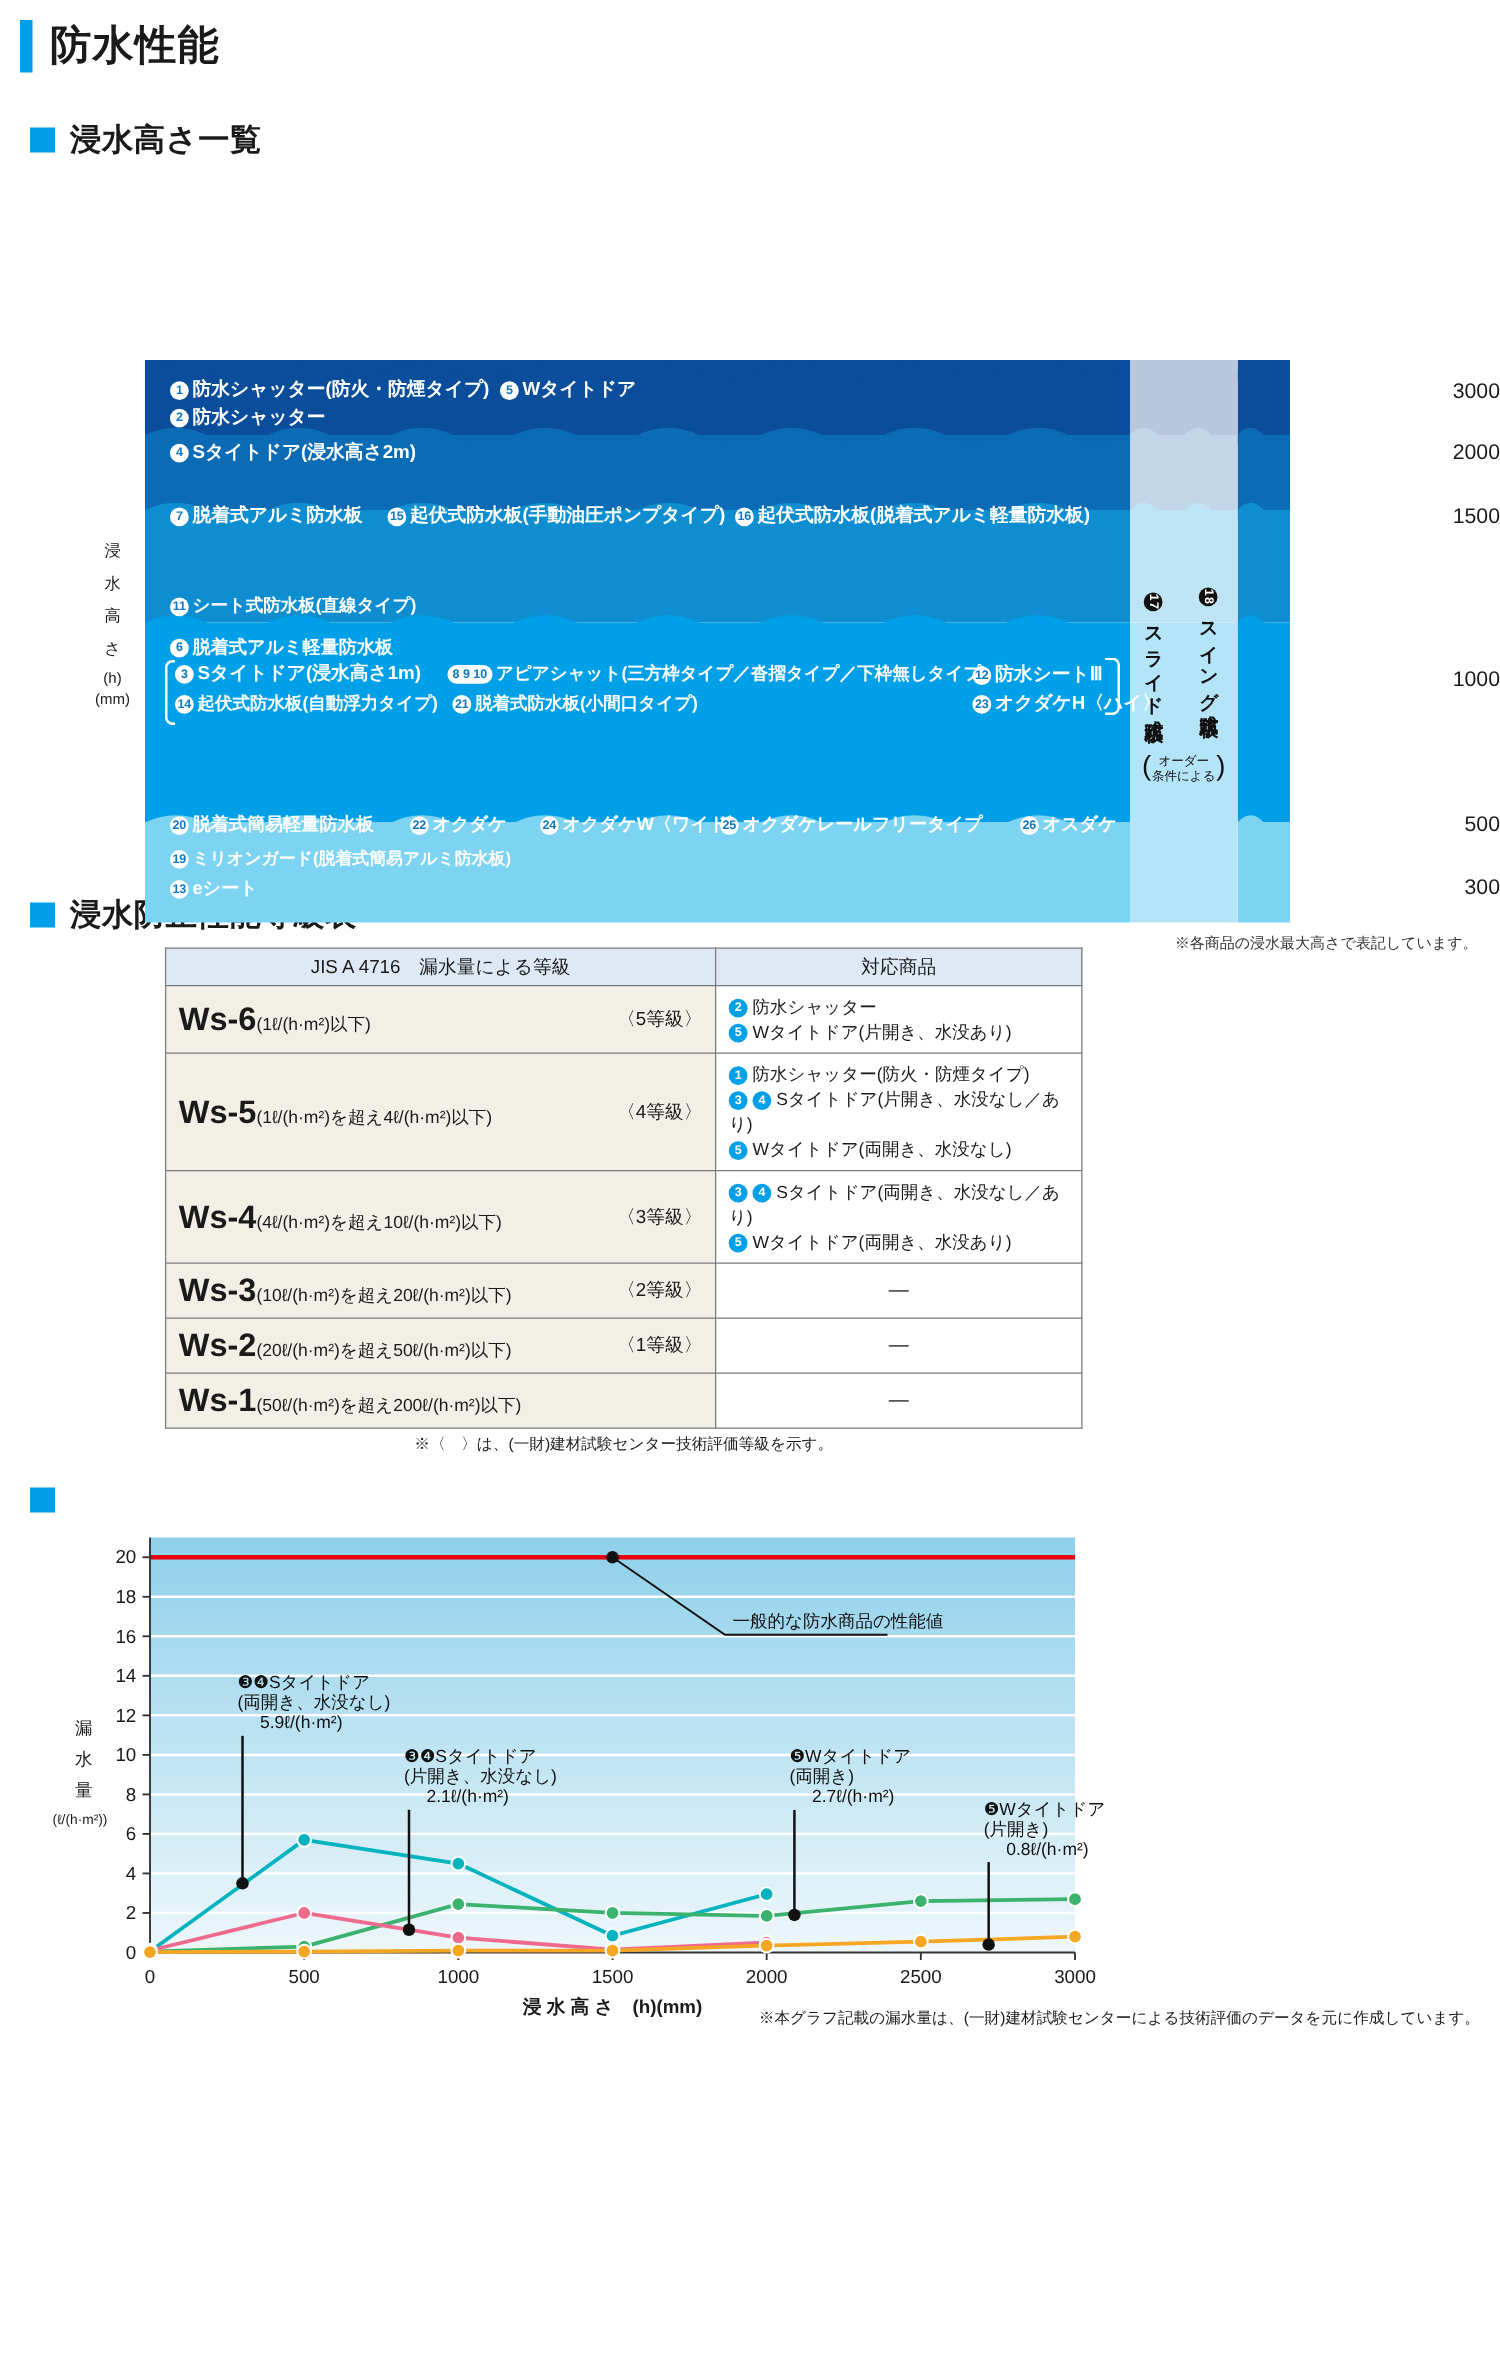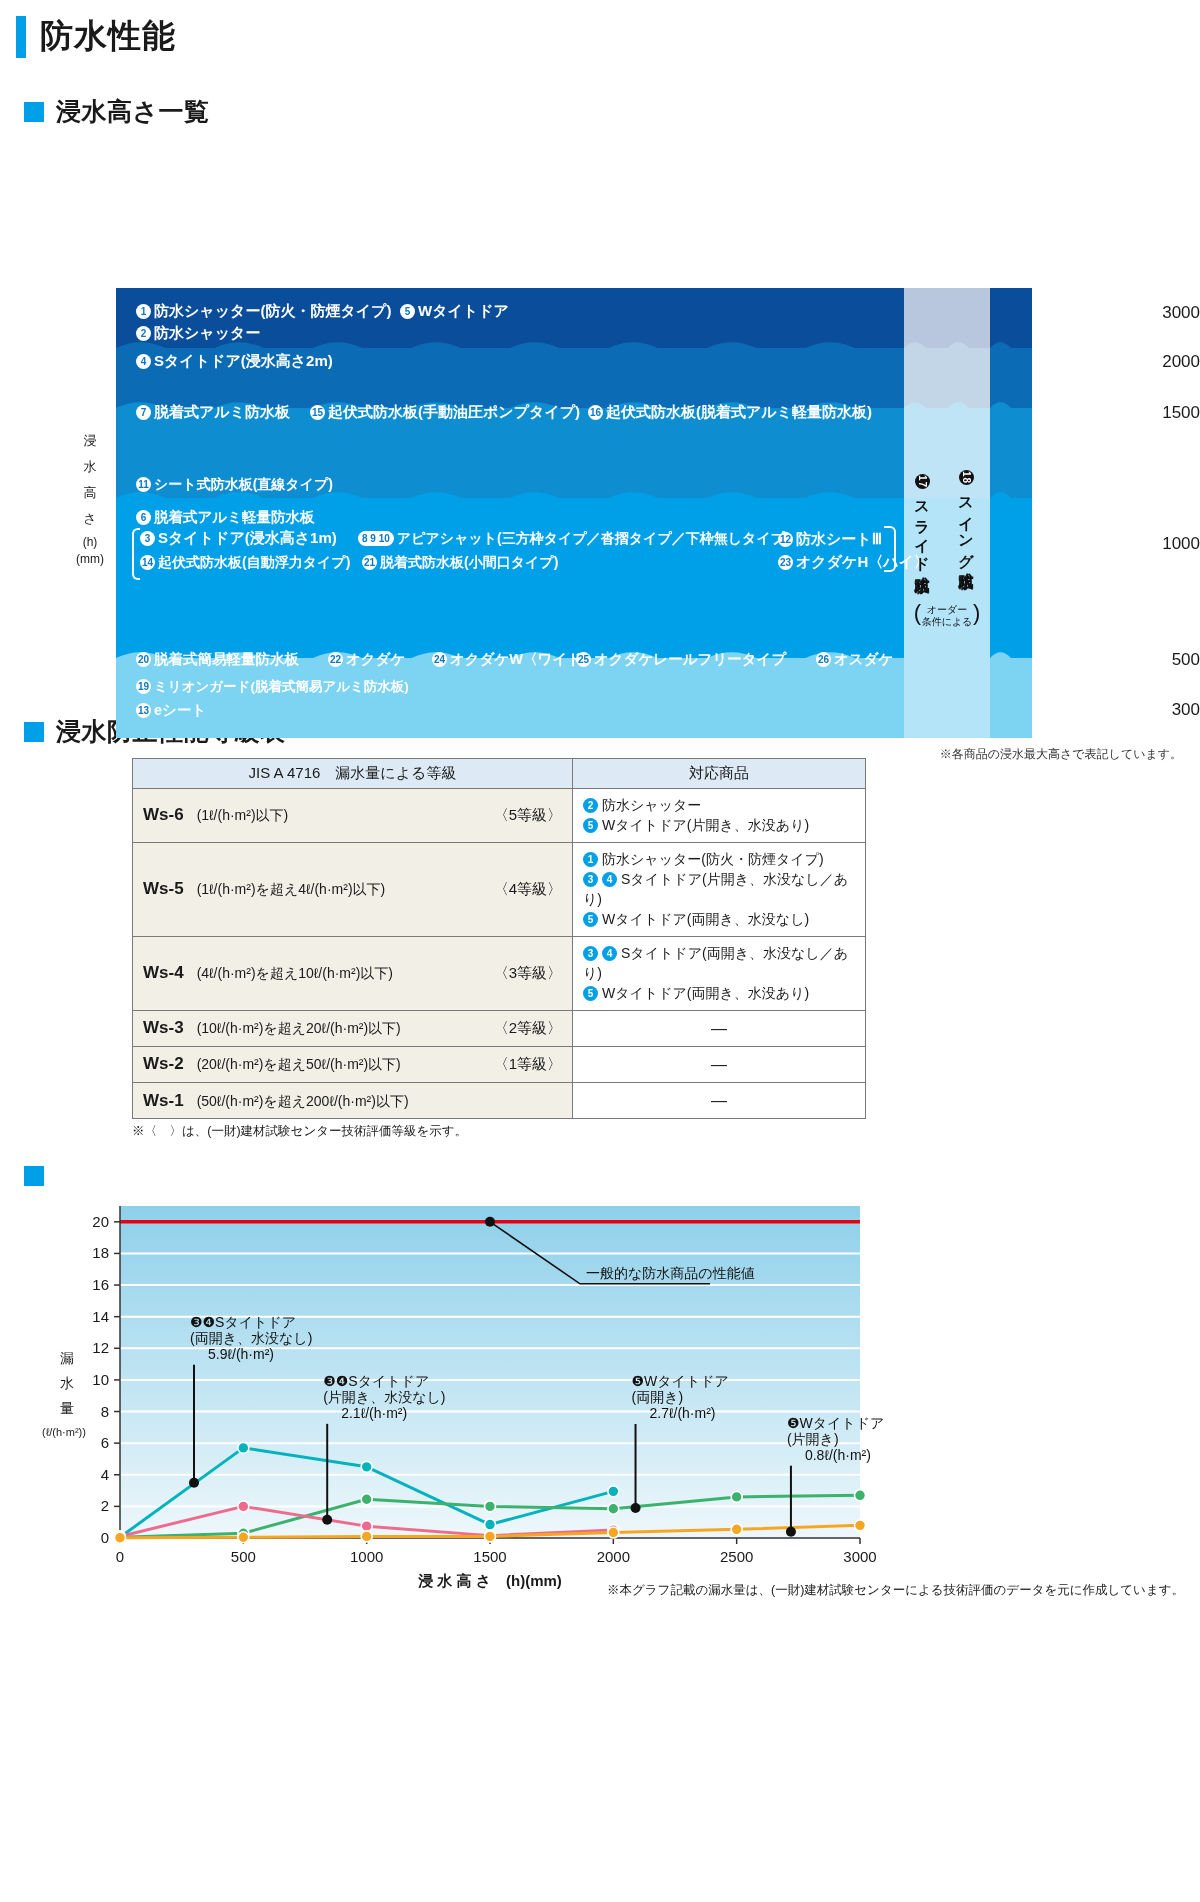--- a/index.html
+++ b/index.html
@@ -83,32 +83,32 @@
   
   #gradetbl { width:734px; margin:6px 0 0 132px; border-collapse:collapse;
               font-size:15px; }
   #gradetbl th, #gradetbl td {
     border:1px solid #7a7a7a; padding:6px 10px; vertical-align:middle;
   }
   #gradetbl thead th { background:#ddeaf5; font-weight:normal; text-align:center;
     font-size:15px; padding:5px 0; }
   .jis-col { width:440px; background:#f1efe6; }
   .jis-inner { display:flex; align-items:center; justify-content:space-between; }
-  .ws-code { font-size:17px; font-weight:bold; margin-right:13px; }
+  .ws-code { font-size:26px; font-weight:bold; margin-right:0; }
   .ws-range { font-size:14px; }
   .ws-grade { font-size:15px; white-space:nowrap; margin-left:8px; }
   .prod-col { background:#ffffff; font-size:14px; line-height:1.45; }
   .dash-cell { text-align:center; font-size:16px; }
   .bnum {
     display:inline-block; width:15px; height:15px; line-height:15px;
     border-radius:50%; background:#00a0e9; color:#ffffff;
     font-size:10px; text-align:center; font-weight:bold; margin-right:4px;
     vertical-align:1px;
   }
-  .tbl-note { width:734px; margin:4px 0 0 132px; text-align:left;
+  .tbl-note { width:734px; margin:4px 0 0 132px; text-align:center;
               font-size:12.5px; }
 
   
   #chartwrap { position:relative; width:1200px; height:420px; margin-top:4px; }
   .c-ylab { position:absolute; left:44px; top:1.0px; width:46px;
             text-align:center; font-size:14px; line-height:25px; }
   .chart-note { position:absolute; right:16px; font-size:12.5px; }
 </style>
 </head>
 <body>

